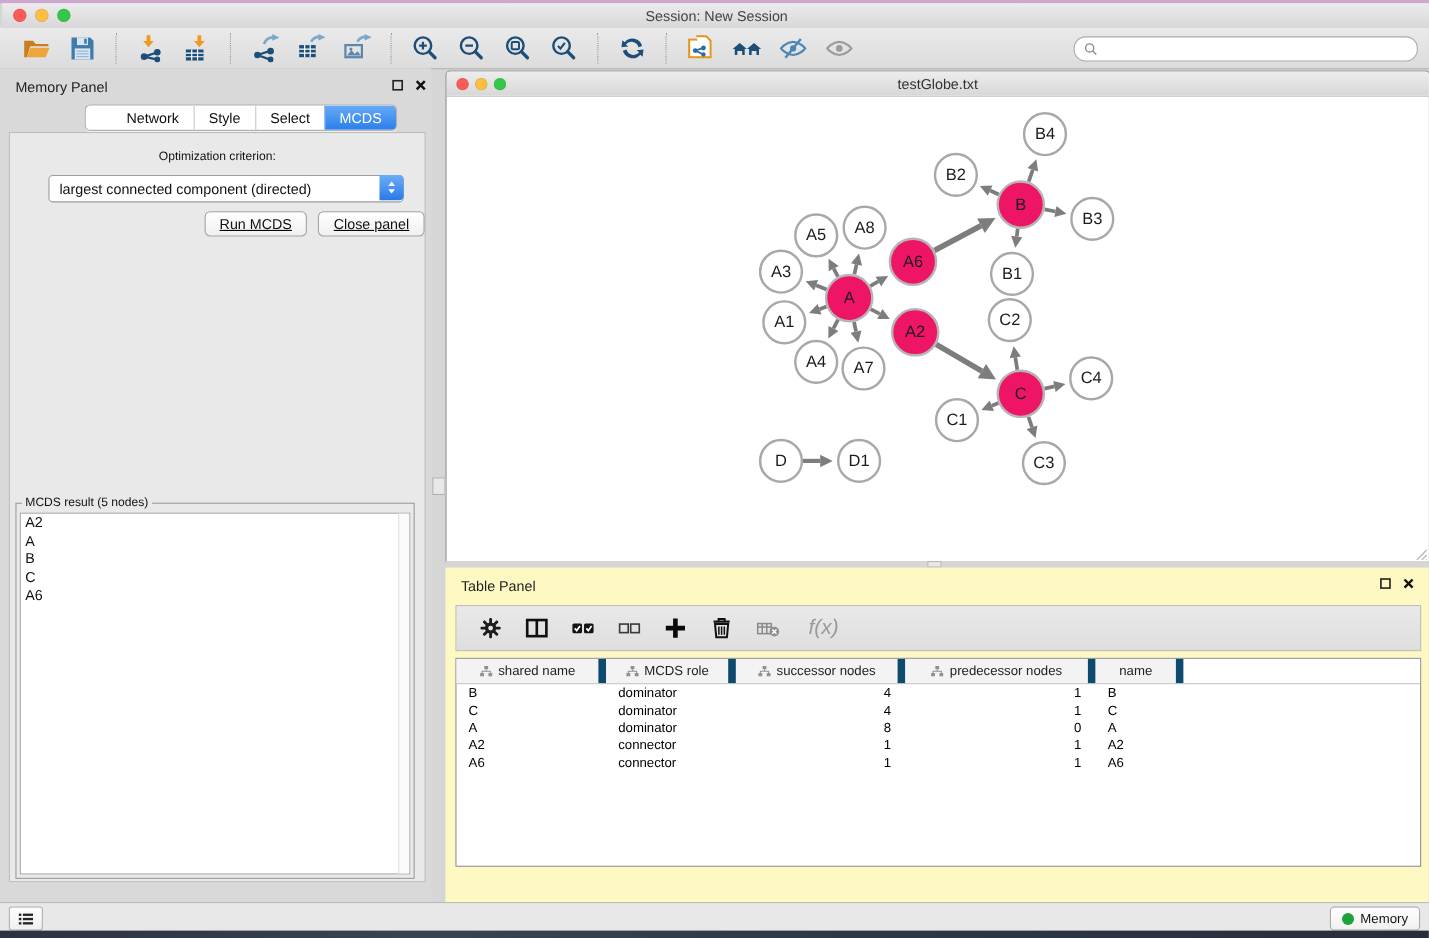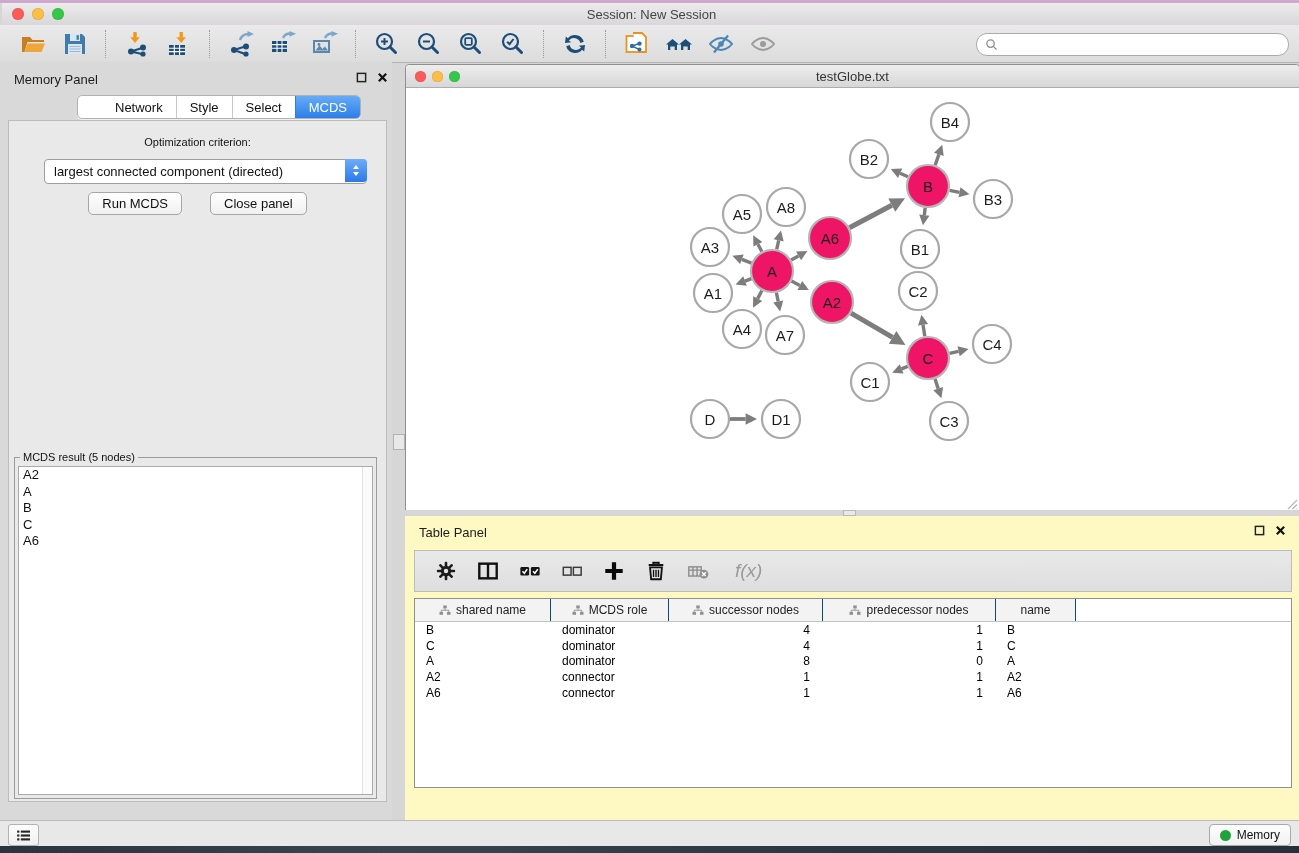--- a/index.html
+++ b/index.html
@@ -41,21 +41,21 @@
   .control-panel{left:0;top:62px;width:392px;height:758px;background:#d9d9d9;}
   .cp-frame{position:absolute;left:8px;top:58px;width:377px;height:680px;background:#e9e9e9;border:1px solid #bcbcbc;}
   .opt-label{position:absolute;left:0;right:0;top:15px;text-align:center;font-size:11px;color:#111;}
   .select{position:absolute;left:35px;top:38px;width:312px;height:23px;background:#fff;border:1px solid #9e9e9e;
           border-radius:4px;display:flex;align-items:center;font-size:13px;color:#111;padding-left:9px;}
   .select-cap{position:absolute;right:-1px;top:-1px;width:22px;height:23px;border-radius:0 4px 4px 0;
               background:linear-gradient(#6cadf8,#2a7ae6);display:flex;flex-direction:column;align-items:center;justify-content:center;}
   .select-cap i{display:block;width:0;height:0;border-left:3.5px solid transparent;border-right:3.5px solid transparent;}
   .select-cap .up{border-bottom:4.5px solid #fff;margin-bottom:2.5px;}
   .select-cap .down{border-top:4.5px solid #fff;}
-  .btn-row{position:absolute;left:0;right:0;top:71px;display:flex;justify-content:center;gap:28px;}
+  .btn-row{position:absolute;left:0;right:0;top:71px;display:flex;justify-content:flex-end;gap:10px;text-decoration:underline;}
   .result-fieldset{position:absolute;left:5px;width:355px;top:330px;height:340px;border:1px solid #9c9c9c;
                    margin:0;padding:3px 3px 3px 3px;}
   .result-fieldset legend{font-size:11px;color:#111;padding:0 3px;margin-left:2px;}
   .listbox{position:relative;width:100%;height:100%;background:#fff;border:1px solid #a9a9a9;box-sizing:border-box;
            font-size:13px;color:#111;}
   .list-item{padding:1px 0 1px 4px;line-height:14.5px;}
   .scrollstrip{position:absolute;top:0;right:0;bottom:0;width:9px;background:#fbfbfb;border-left:1px solid #e2e2e2;}
   
   .net-window{left:405px;top:64px;width:893px;height:446px;background:#fff;border:1px solid #8f8f8f;
               border-radius:4px 4px 0 0;}
@@ -70,21 +70,21 @@
   .table-panel{left:405px;top:516px;width:894px;height:304px;background:#fef9c3;}
   .tp-toolbar{position:absolute;left:9px;top:34px;width:878px;height:42px;background:linear-gradient(#e9e9e9,#dedede);
               border:1px solid #bdbdbd;display:flex;align-items:center;padding-left:10px;box-sizing:border-box;}
   .tp-btn{width:36px;height:34px;border:none;background:transparent;display:flex;align-items:center;justify-content:center;
           padding:0;margin:0 3px;cursor:pointer;}
   .tp-btn svg{width:22px;height:22px;}
   .fx{font-family:Liberation Sans, sans-serif;font-style:italic;font-size:19px;color:#9a9a9a;background:none;border:none;
       margin-left:10px;cursor:default;}
   .nt{position:absolute;left:9px;top:82px;width:878px;height:190px;background:#fff;border:1px solid #8f8f8f;box-sizing:border-box;}
   .nt-header{display:grid;grid-template-columns:136px 118px 154px 173px 80px 1fr;height:22px;border-bottom:1px solid #c3c3c3;}
-  .nt-h{background:#f3f3f3;border-right:1px solid #0c4a6e;display:flex;align-items:center;justify-content:center;gap:5px;
+  .nt-h{background:#f3f3f3;border-right:7px solid #0c4a6e;display:flex;align-items:center;justify-content:center;gap:5px;
         font-size:12px;color:#222;white-space:nowrap;overflow:hidden;}
   .nt-h svg{width:12px;height:11px;flex:0 0 auto;}
   .nt-h.nofill{background:#fff;border-right:none;}
   .nt-row{display:grid;grid-template-columns:136px 118px 154px 173px 80px 1fr;height:15.8px;align-items:center;
           font-size:12px;color:#000;}
   .nt-c{padding:0 0 0 11px;white-space:nowrap;}
   .nt-c.right{text-align:right;padding:0 13px 0 0;}
   .tp-tabs{position:absolute;left:0;top:273px;width:894px;display:flex;justify-content:center;}
   
   .statusbar{left:0;top:820px;width:1299px;height:26px;background:#e8e8e8;border-top:1px solid #bcbcbc;}

